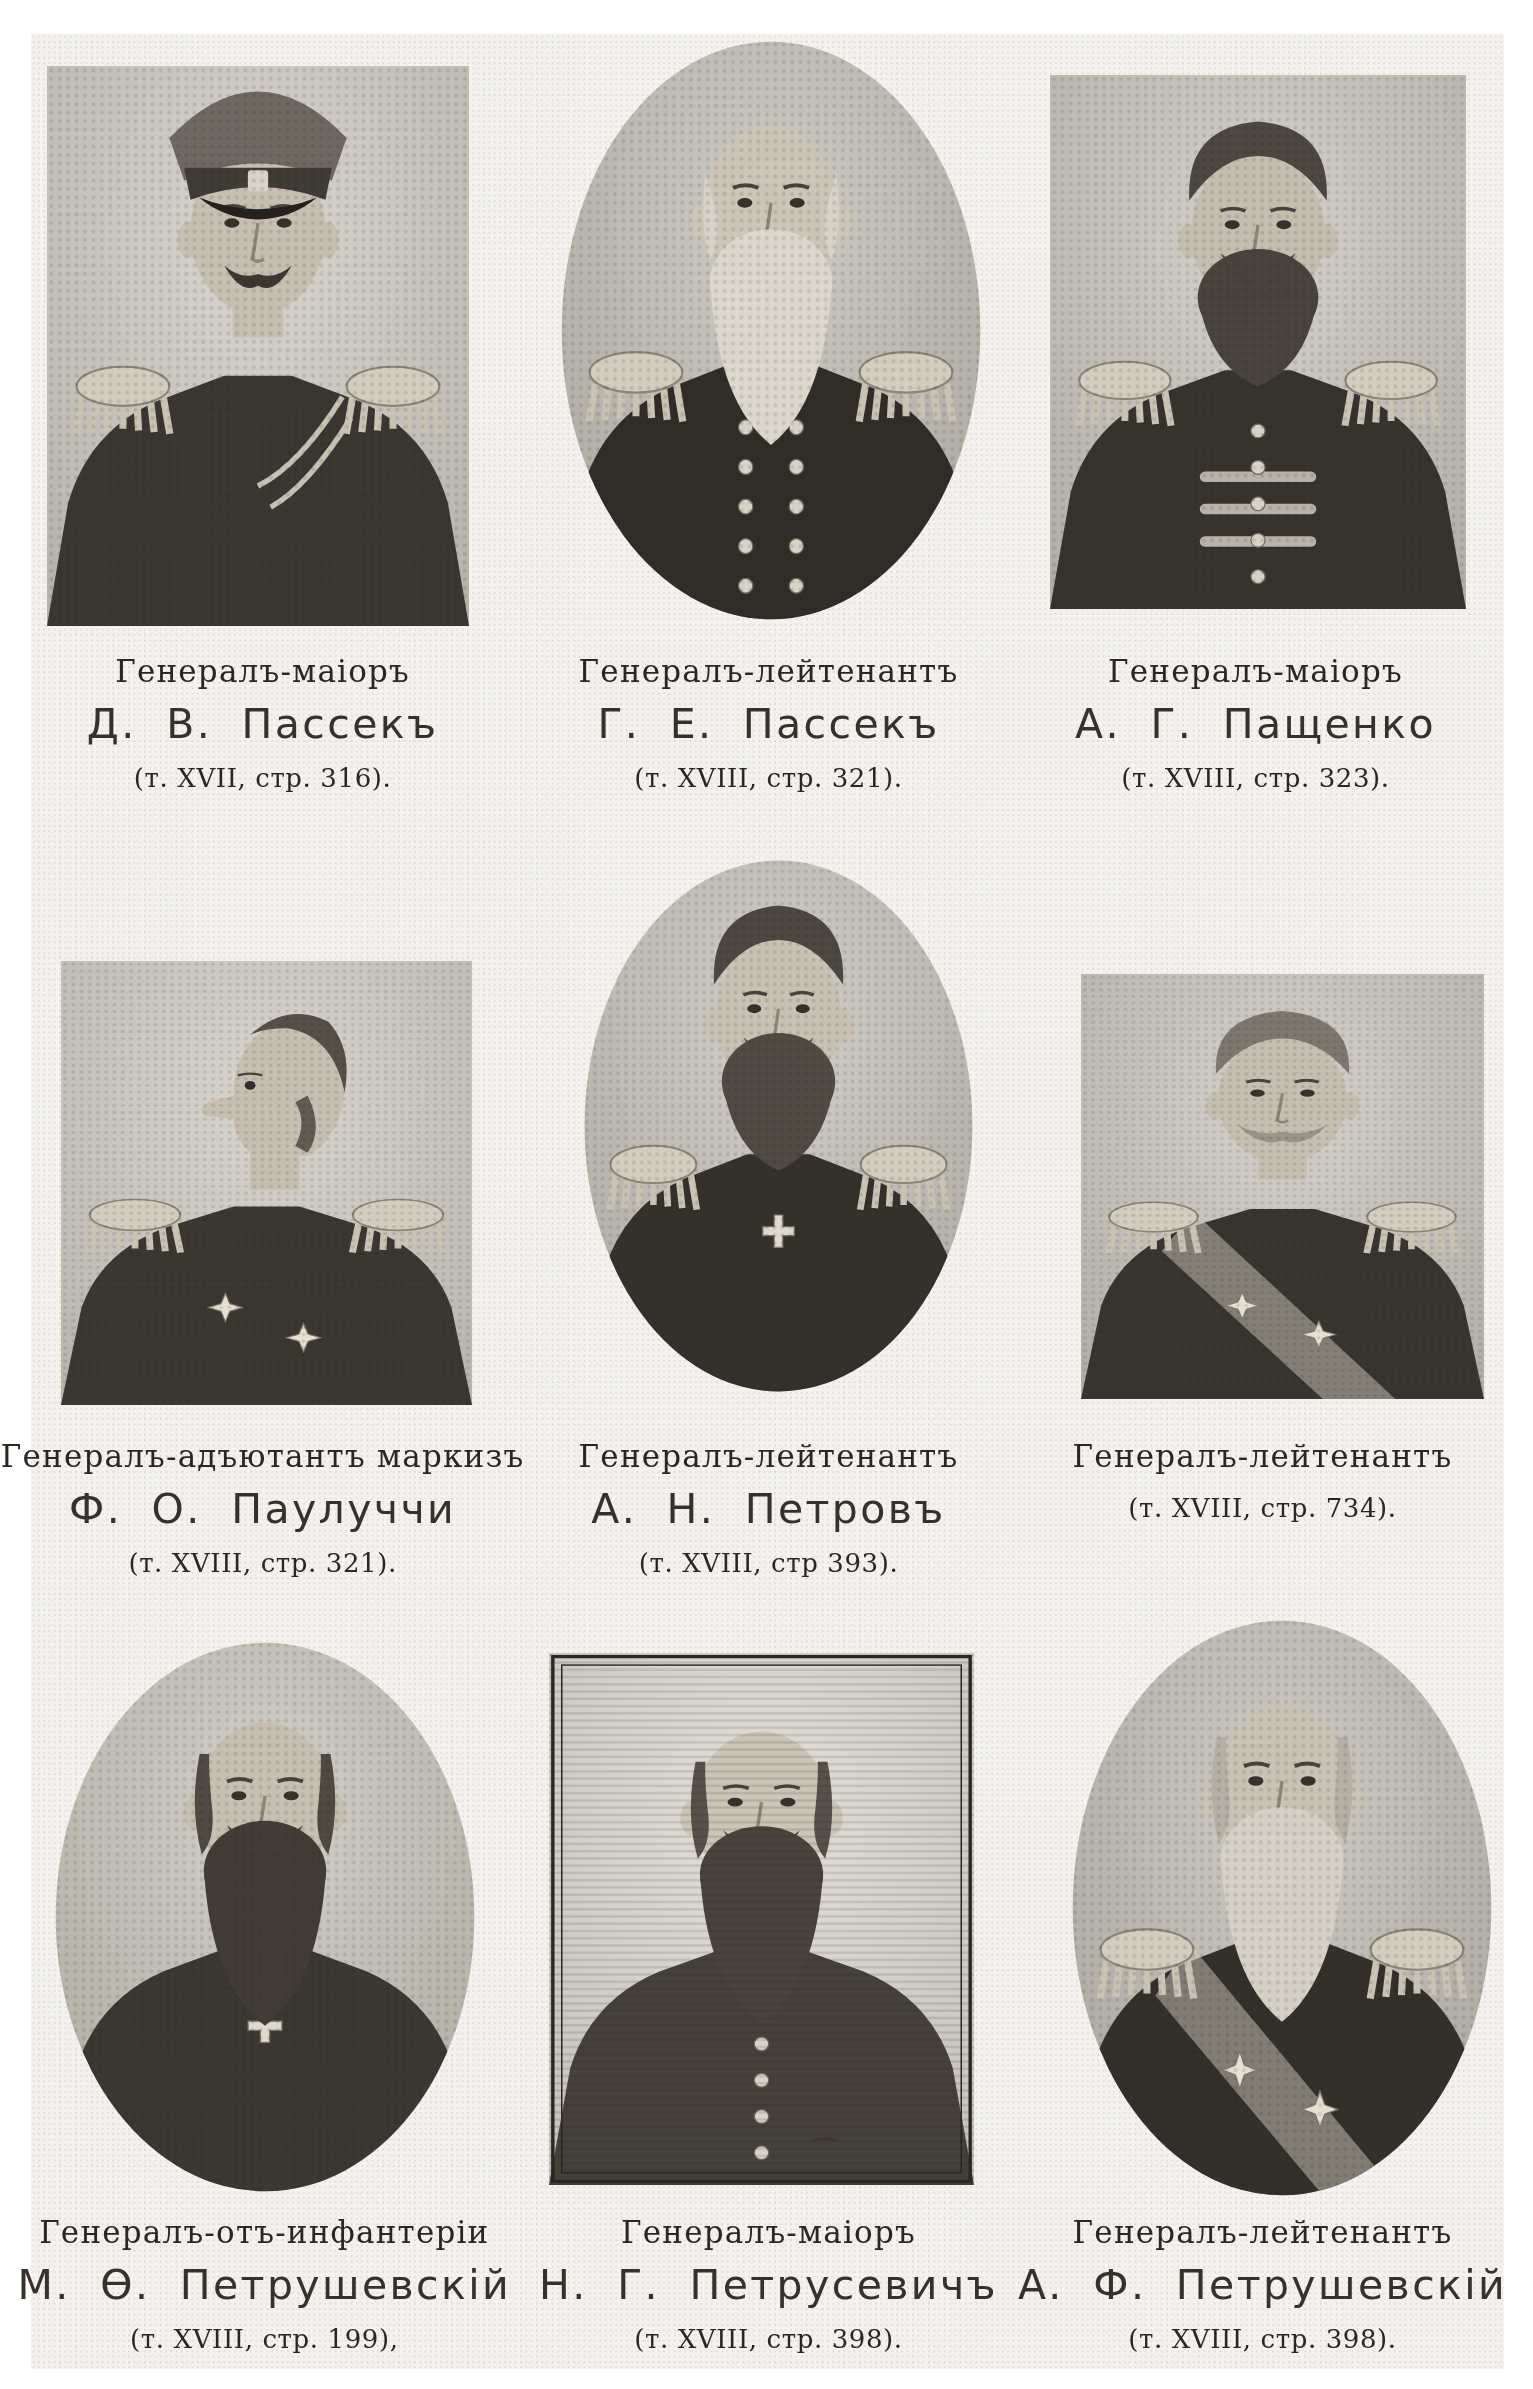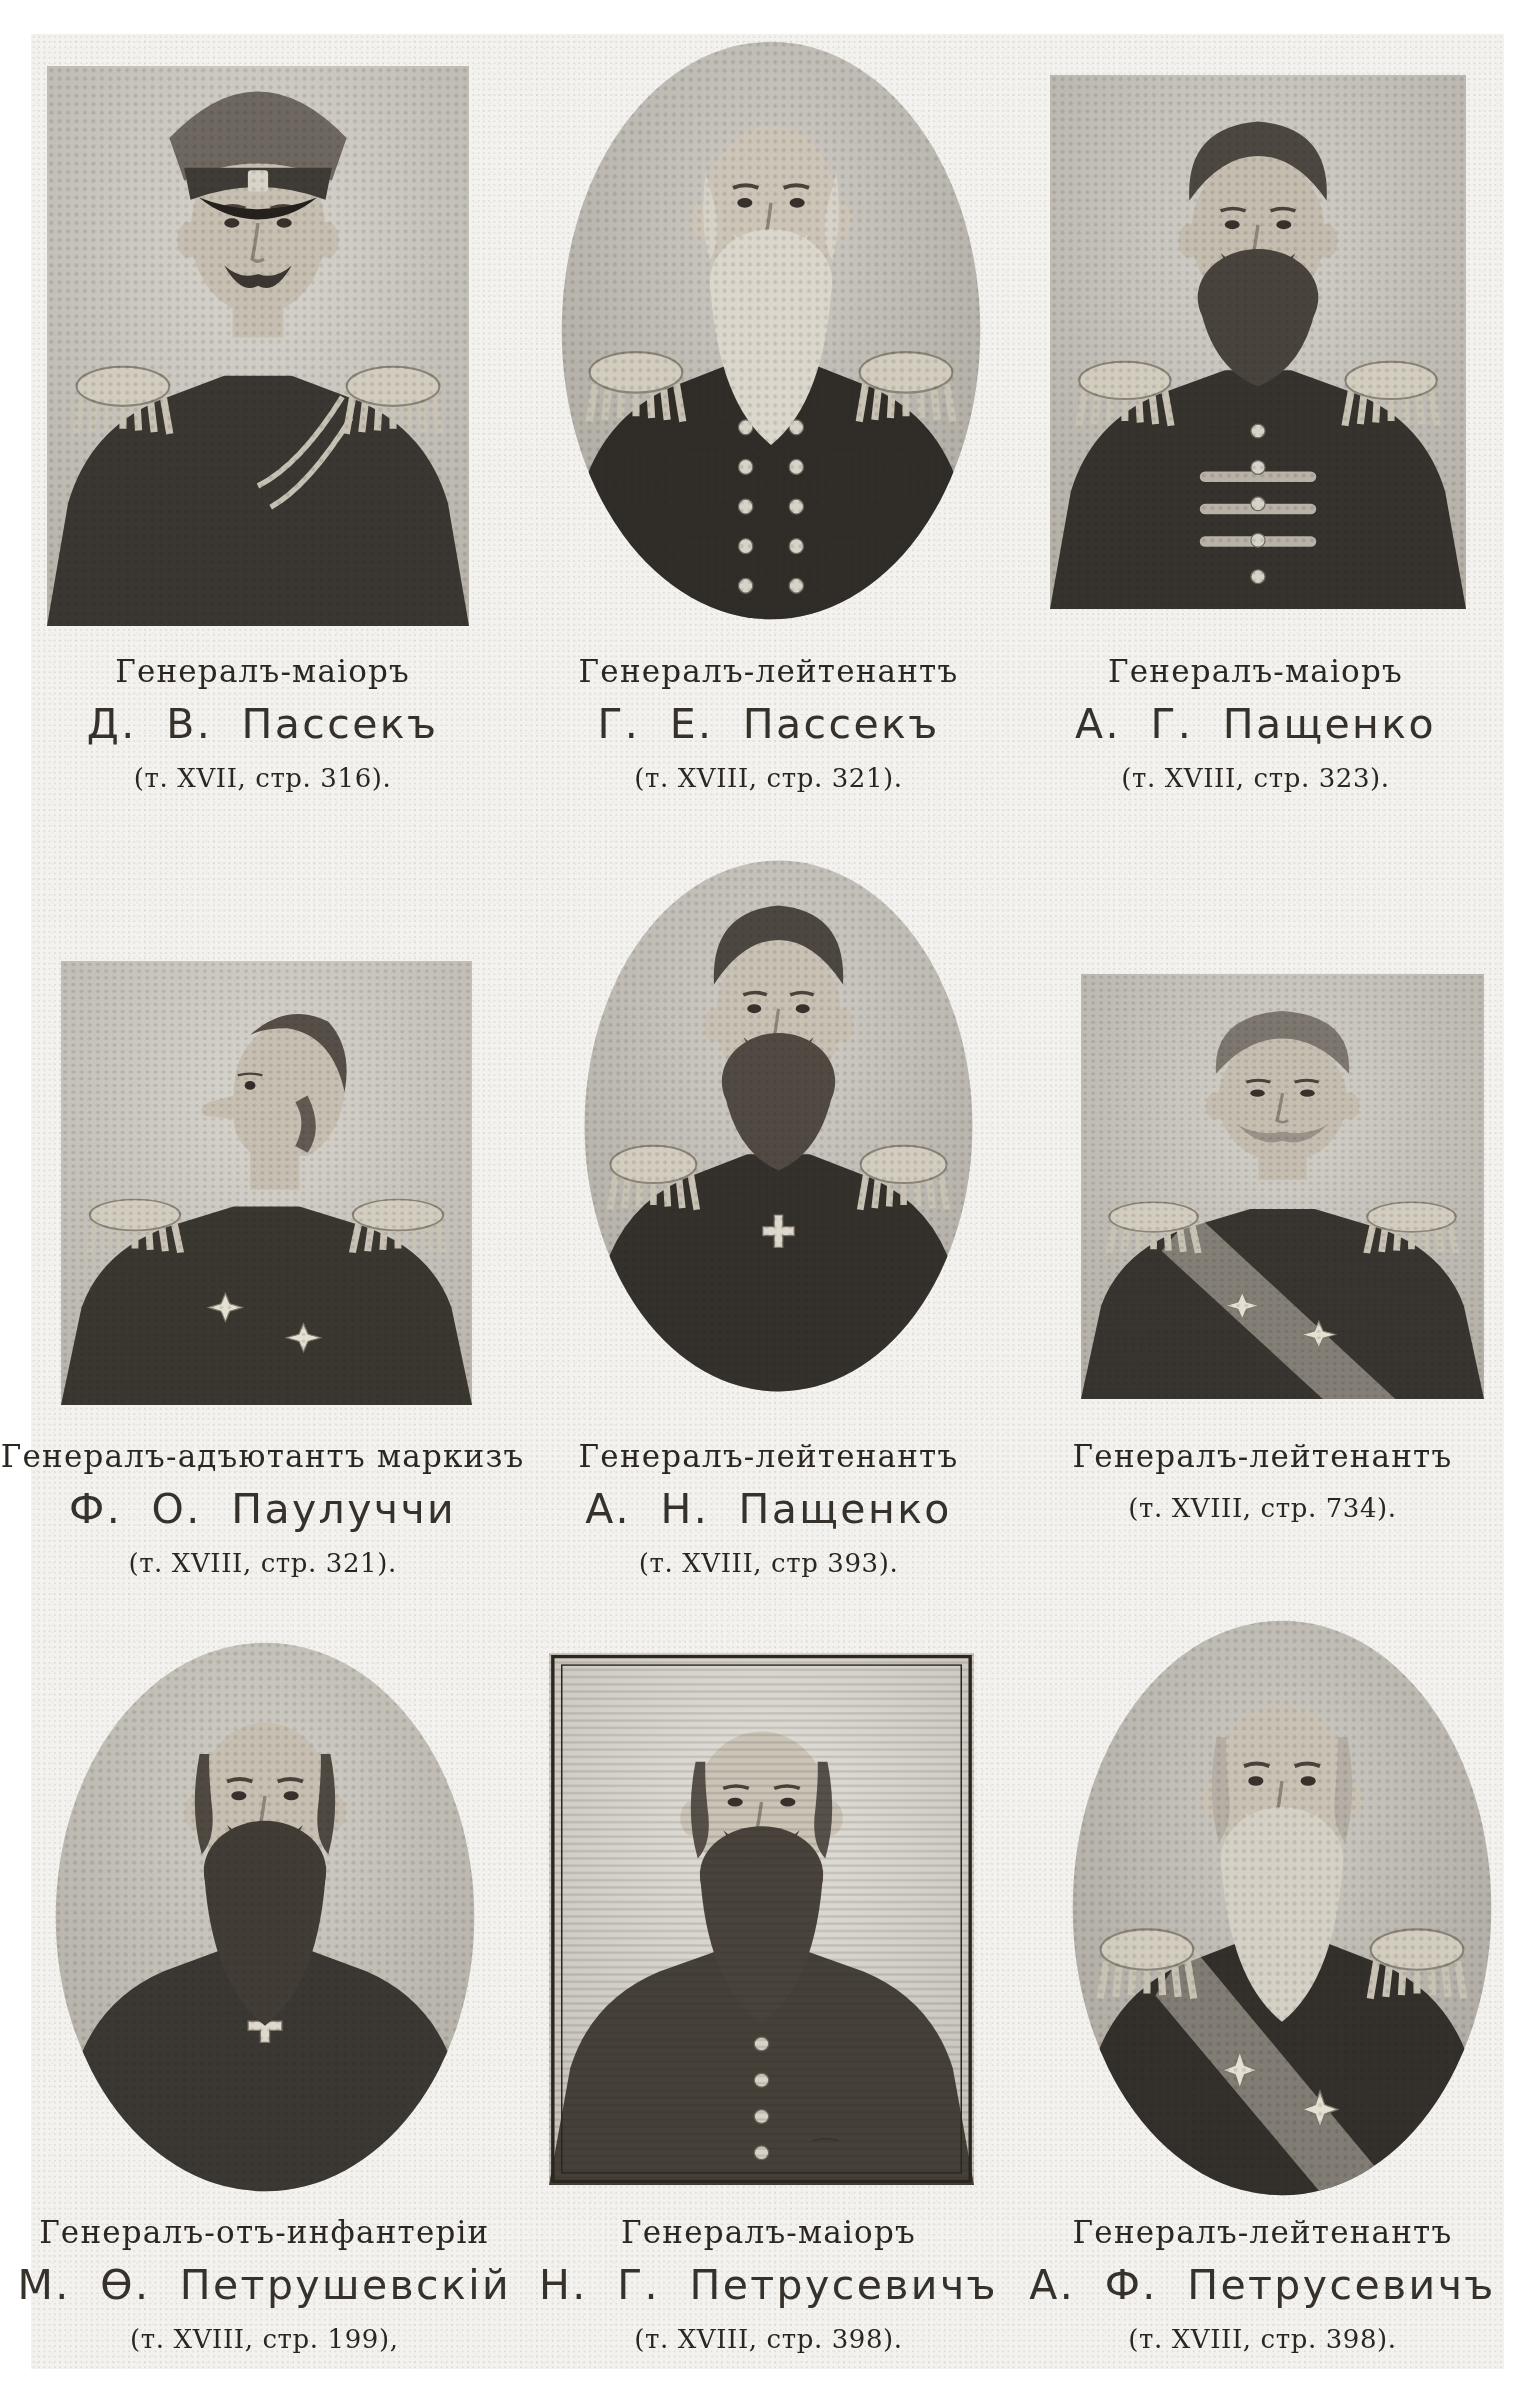--- a/index.html
+++ b/index.html
@@ -253,21 +253,21 @@
           <path d="M33.5,31 Q32.5,13 50,11.5 Q67.5,13 66.5,31 Q59,20 50,20 Q41,20 33.5,31 Z" fill="#4d4741"></path>
           <ellipse cx="50" cy="55" rx="14.5" ry="12" fill="#514a43"></ellipse>
           <path d="M41,44 Q46,48.5 50,48.5 Q54,48.5 59,44 Q55,52 50,52 Q45,52 41,44 Z" fill="#514a43"></path>
           <path d="M35.5,54 Q38,72 50,77 Q62,72 64.5,54 Z" fill="#514a43"></path>
           <rect x="-1" y="-1" width="102" height="134" fill="url(#t4)"></rect>
         </g>
       </svg>
     </div>
   <div class="caption" style="left:503px;top:1439px;width:531px">
     <div class="rank">Генералъ-лейтенантъ</div>
-    <div class="name">А. Н. Пащенко</div>
+    <div class="name">А. Н. Петровъ</div>
     <div class="ref">(т. XVIII, стр 393).</div>
   </div>
 </div>
 
 <div>
   <div class="art" style="left:1081px;top:974px;width:403px;height:425px">
       <svg viewBox="0 0 100 132" preserveAspectRatio="none" width="100%" height="100%">
         <defs>
           <radialGradient id="g5" cx="0.5" cy="0.32" r="0.85">
             <stop offset="0" stop-color="#d5d2cb"></stop>
@@ -430,17 +430,17 @@
           <path d="M65.5,27 Q68,40 65,51 Q61.5,47 62.7,38.5 Q63.4,31 63.2,27 Z" fill="#b5afa5"></path>
           <ellipse cx="50" cy="55" rx="14.5" ry="12" fill="#d6d1c6"></ellipse>
           <path d="M41,44 Q46,48.5 50,48.5 Q54,48.5 59,44 Q55,52 50,52 Q45,52 41,44 Z" fill="#d6d1c6"></path>
           <path d="M35.5,54 Q37,82 50,92 Q63,82 64.5,54 Z" fill="#d6d1c6"></path>
           <rect x="-1" y="-1" width="102" height="134" fill="url(#t8)"></rect>
         </g>
       </svg>
     </div>
   <div class="caption" style="left:997px;top:2215px;width:531px">
     <div class="rank">Генералъ-лейтенантъ</div>
-    <div class="name">А. Ф. Петрусевичъ</div>
+    <div class="name">А. Ф. Петрушевскій</div>
     <div class="ref">(т. XVIII, стр. 398).</div>
   </div>
 </div>
 
 
 </body></html>

